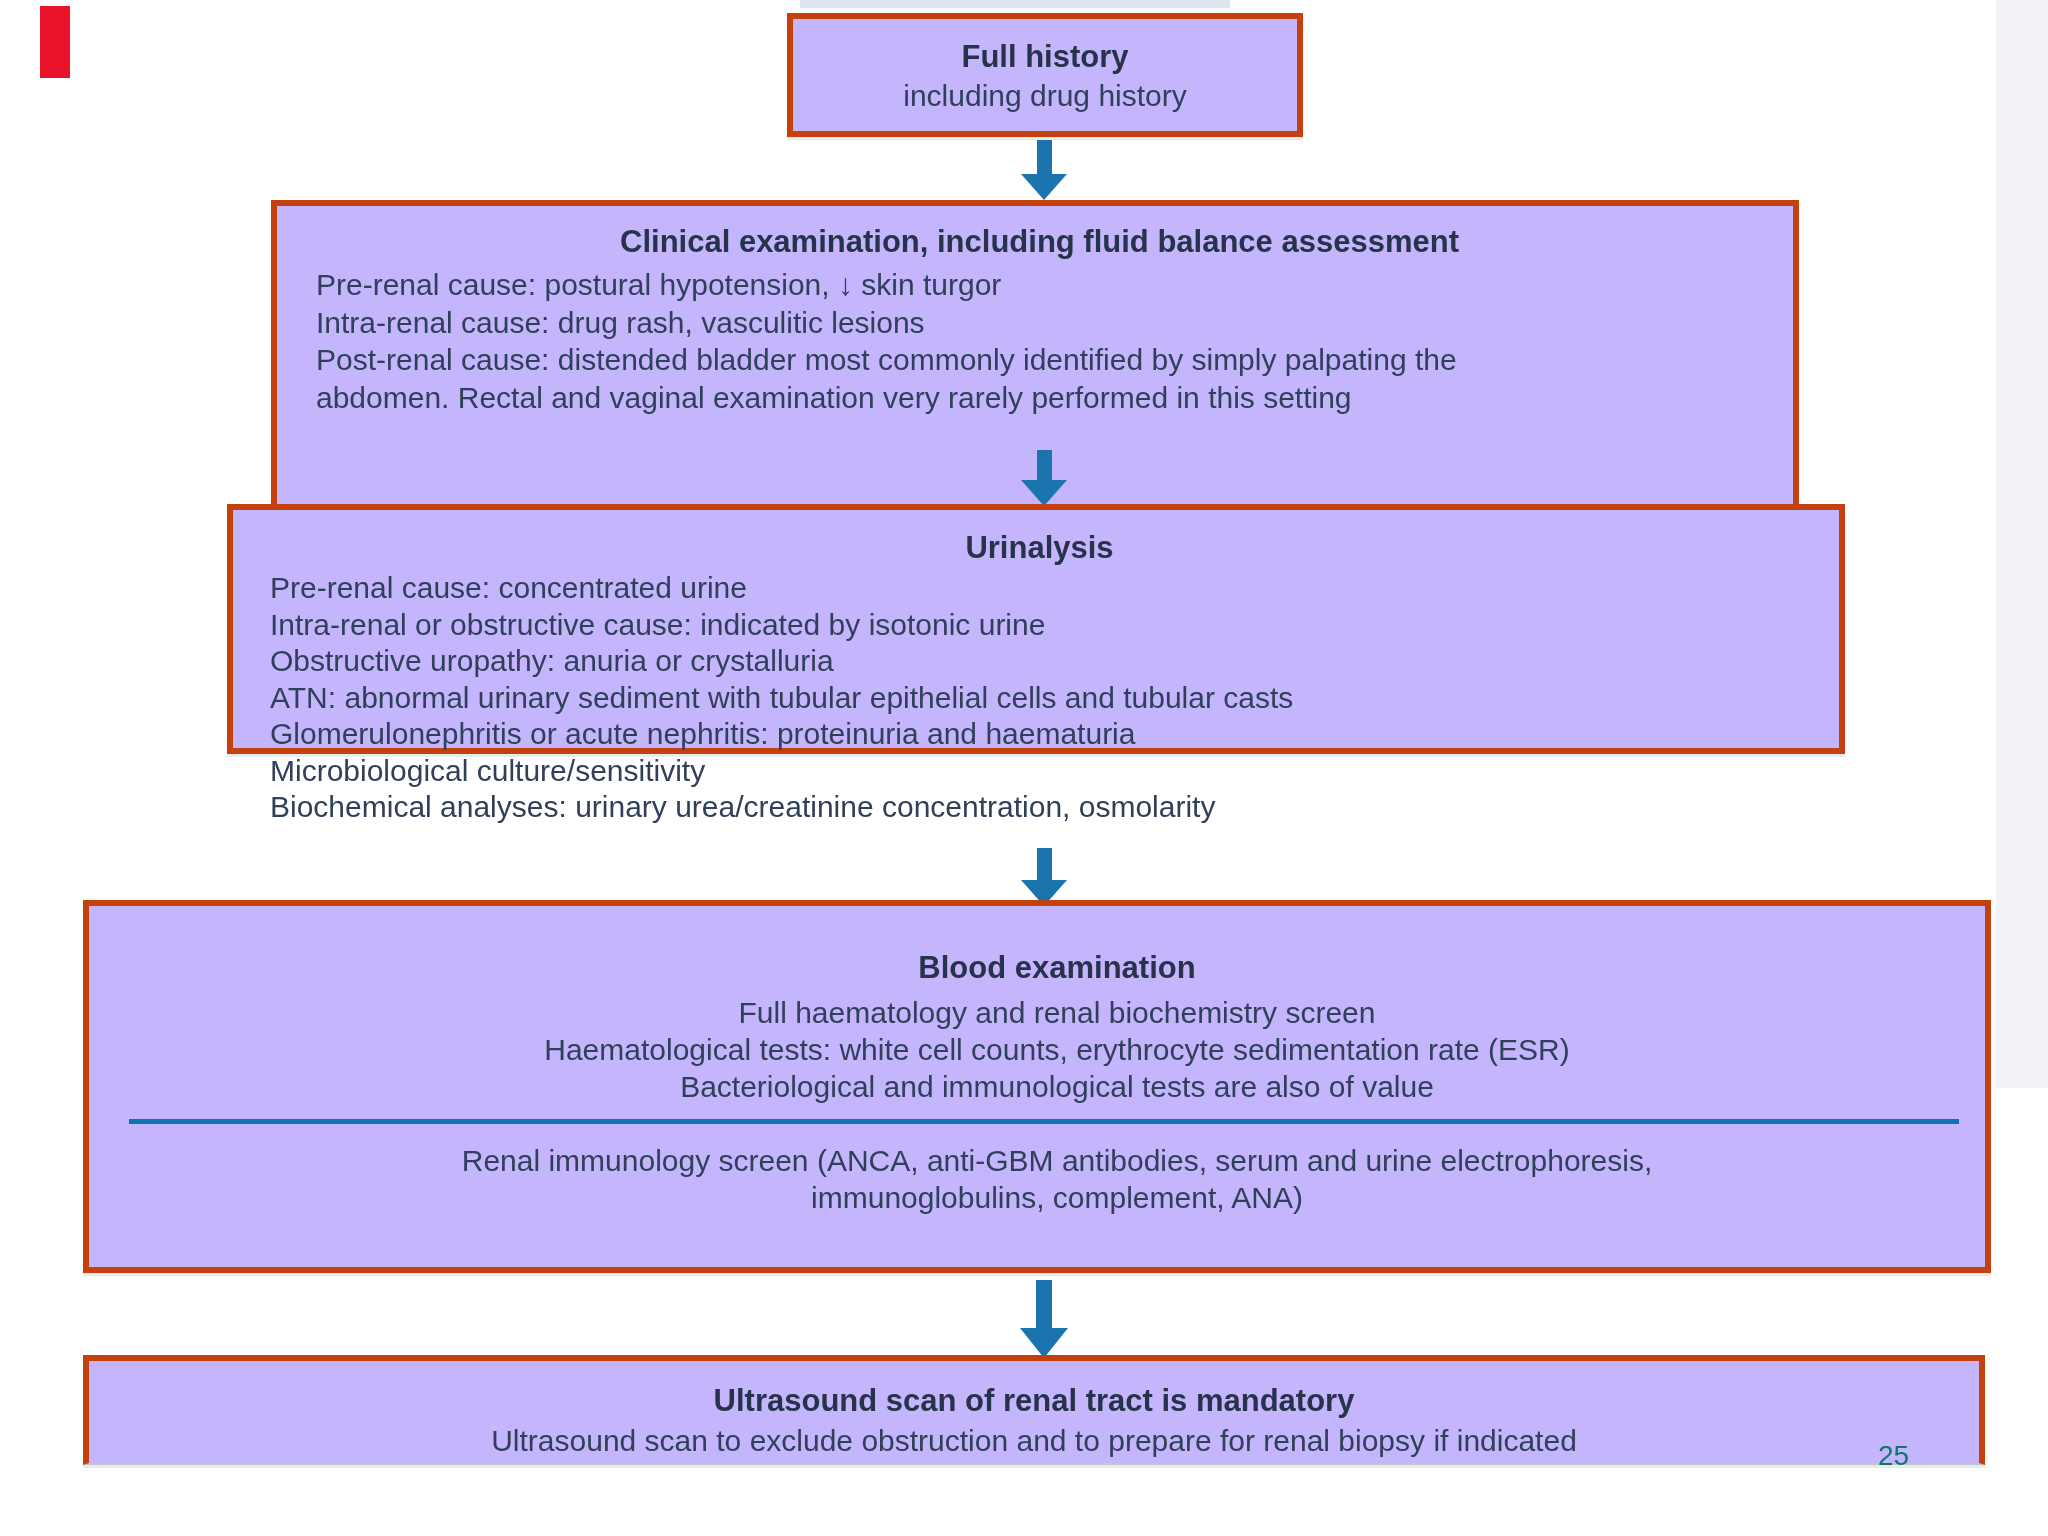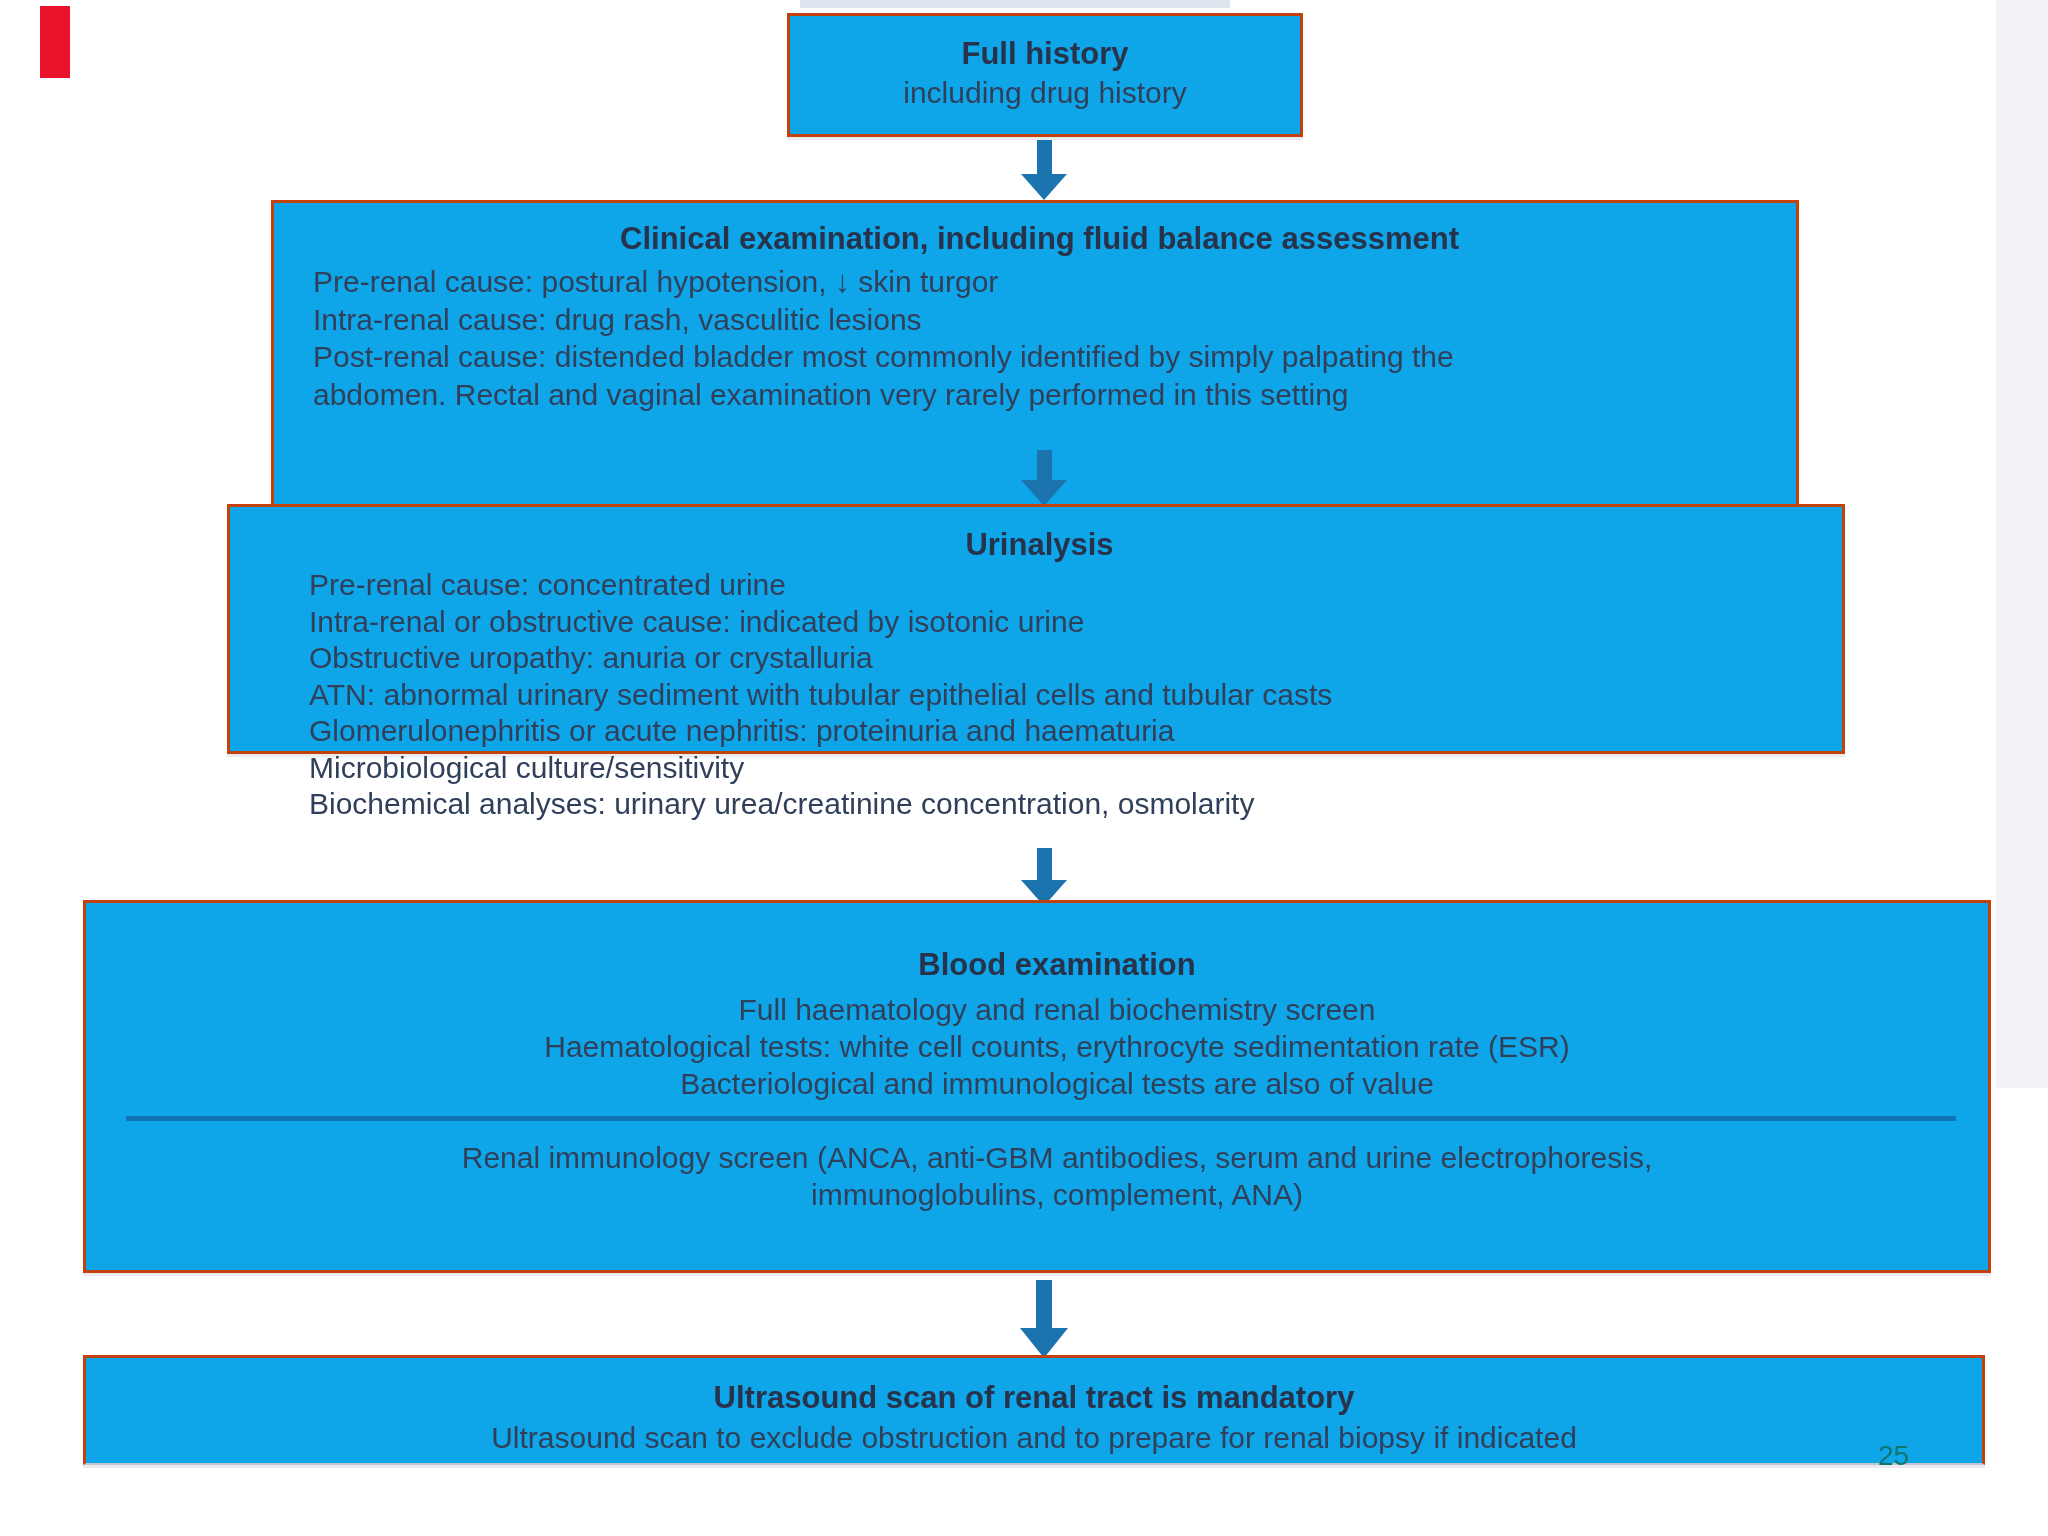--- a/index.html
+++ b/index.html
@@ -19,22 +19,22 @@
   .top-strip {
     position: absolute; left: 800px; top: 0; width: 430px; height: 8px;
     background: #dfe5ee;
   }
   .right-band {
     position: absolute; right: 0; top: 0; width: 52px; height: 1088px;
     background: #f2f3f6;
   }
   .box {
     position: absolute;
-    background: #0ea5e9;
-    border: 3px solid #c2410c;
+    background: #c4b5fd;
+    border: 6px solid #c2410c;
     box-shadow: 0 3px 0 rgba(130, 140, 160, 0.18);
     box-sizing: border-box;
   }
   .box-title {
     font-weight: bold;
     font-size: 31px;
     line-height: 40px;
     text-align: center;
     color: #27334a;
   }
@@ -48,21 +48,21 @@
 
   .box-full-history { left: 787px; top: 13px; width: 516px; height: 124px; padding-top: 18px; }
   .box-full-history .box-line { line-height: 38px; }
 
   .box-clinical { left: 271px; top: 200px; width: 1528px; height: 315px; padding: 16px 30px 0 39px; }
   .box-clinical .box-body { margin-top: 4px; }
   .box-clinical .box-line { line-height: 37.5px; }
 
   .box-urinalysis { left: 227px; top: 504px; width: 1618px; height: 250px; padding: 18px 30px 0 37px; }
   .box-urinalysis .box-body { margin-top: 2px; }
-  .box-urinalysis .box-line { line-height: 36.5px; margin-left: 42px; }
+  .box-urinalysis .box-line { line-height: 36.5px; }
 
   .box-blood { left: 83px; top: 900px; width: 1908px; height: 373px; padding: 42px 40px 0 80px; }
   .box-blood .box-body { margin-top: 6px; text-align: center; }
   .divider {
     height: 5px; background: #1272b8; border: none;
     margin: 14px 0 18px -40px; width: 1830px;
   }
 
   .box-ultrasound { left: 83px; top: 1355px; width: 1902px; height: 110px; padding-top: 20px; border-bottom: 2px solid #c2c6cc; }
   .box-ultrasound .box-line { line-height: 40px; }

